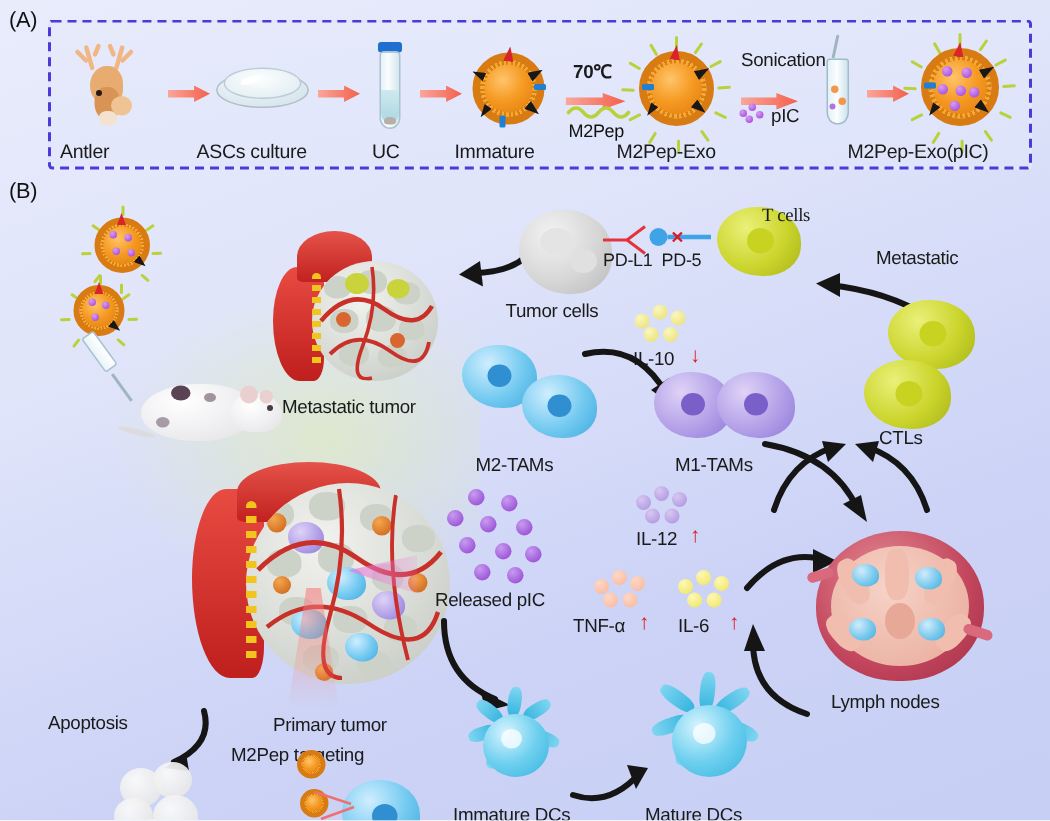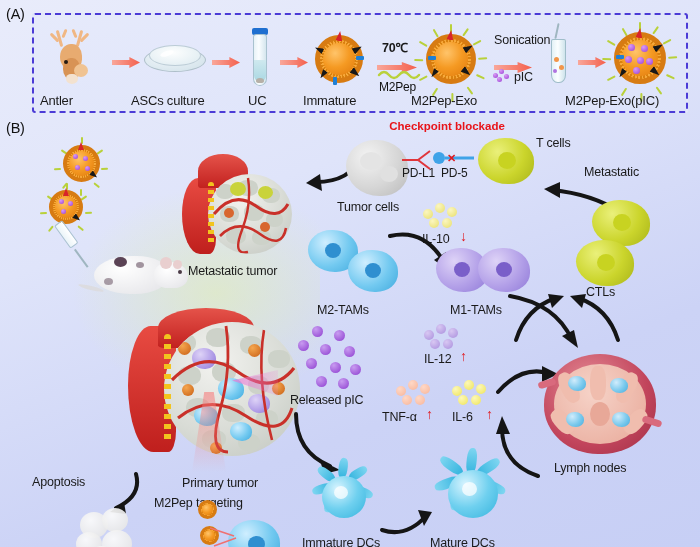--- a/index.html
+++ b/index.html
@@ -359,41 +359,40 @@
       <path d="M42 24 L28 33 L44 41 Z" fill="#151515"></path>
     </svg>
 
     <div style="position:absolute;left:346px;top:22px;width:62px;height:58px;">
       <div class="cell tumorgray" style="left:0;top:0;width:62px;height:56px;border-radius:48% 52% 44% 56%;"></div>
       <div style="position:absolute;left:14px;top:12px;width:22px;height:18px;border-radius:50%;background:#e4e4e4;"></div>
       <div style="position:absolute;left:34px;top:26px;width:18px;height:16px;border-radius:50%;background:#e0e0e0;"></div>
     </div>
     <div class="lbl" style="left:337px; top:82px;">Tumor cells</div>
 
-    <div class="redtext" style="left:372px; top:2px; width:150px;">Checkpoint blockade</div>
 
     <svg class="ink" style="left:400px;top:28px;" width="36" height="26" viewBox="0 0 36 26">
       <path d="M2 14 L18 14" stroke="#e0353b" stroke-width="2" fill="none"></path>
       <path d="M18 14 L30 5" stroke="#e0353b" stroke-width="2" fill="none"></path>
       <path d="M18 14 L30 23" stroke="#e0353b" stroke-width="2" fill="none"></path>
     </svg>
 
     <svg class="ink" style="left:432px;top:30px;" width="46" height="22" viewBox="0 0 46 22">
       <circle cx="7" cy="10" r="6" fill="#3fa3e8"></circle>
       <path d="M13 10 L42 10" stroke="#3fa3e8" stroke-width="3" fill="none"></path>
     </svg>
     <div style="position:absolute;left:447px;top:34px;color:#e0191f;font-weight:bold;font-size:11px;">✕</div>
     <div class="lbl" style="left:402px; top:48px; font-size:12px;">PD-L1</div>
     <div class="lbl" style="left:441px; top:48px; font-size:12px;">PD-5</div>
 
     <div style="position:absolute;left:478px;top:20px;width:56px;height:48px;">
       <div class="cell t" style="left:0;top:0;width:56px;height:46px;"></div>
       <div class="nuc yellow" style="left:20px;top:14px;width:18px;height:17px;"></div>
     </div>
-    <div class="lbl" style="left:536px; top:18px;">T cells</div>
+    <div class="lbl" style="left:508px; top:18px;font-family:Liberation Serif, serif;">T cells</div>
 
     <div class="lbl" style="left:584px; top:47px;">Metastatic</div>
     <svg class="ink" style="left:530px;top:58px;" width="96" height="42" viewBox="0 0 96 42">
       <path d="M90 36 Q62 18 22 14" stroke="#151515" stroke-width="4" fill="none" stroke-linecap="round"></path>
       <path d="M30 6 L14 13 L30 22 Z" fill="#151515"></path>
     </svg>
 
     <div style="position:absolute;left:592px;top:82px;width:58px;height:48px;">
       <div class="cell t" style="left:0;top:0;width:58px;height:46px;"></div>
       <div class="nuc yellow" style="left:21px;top:14px;width:18px;height:17px;"></div>

